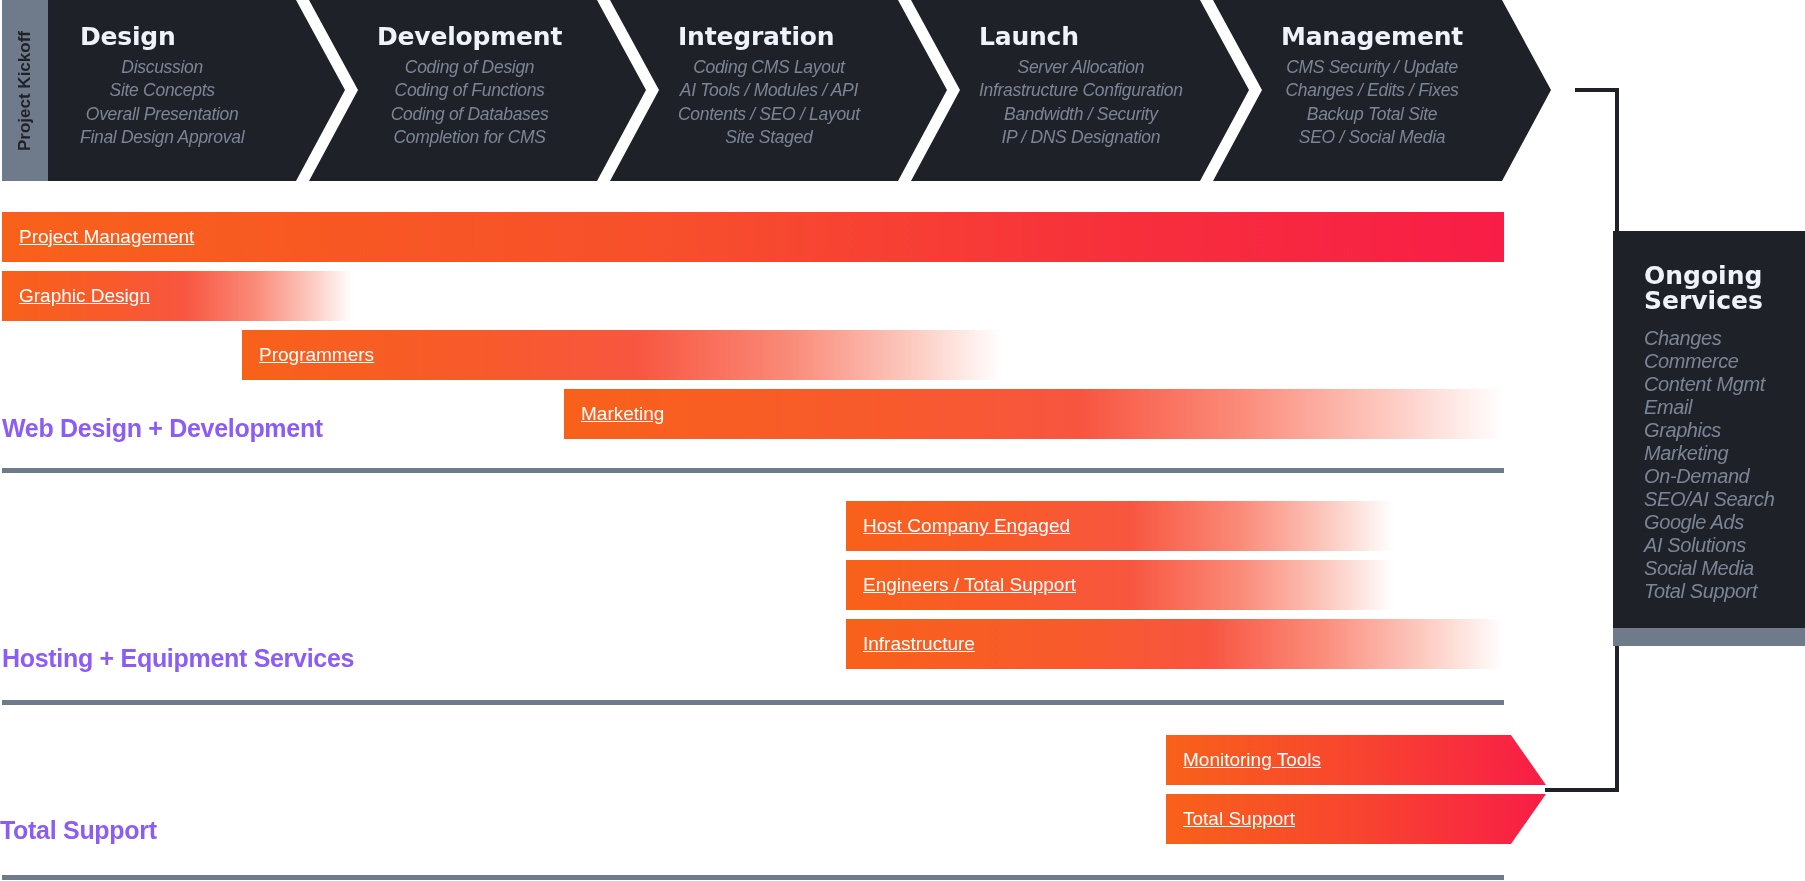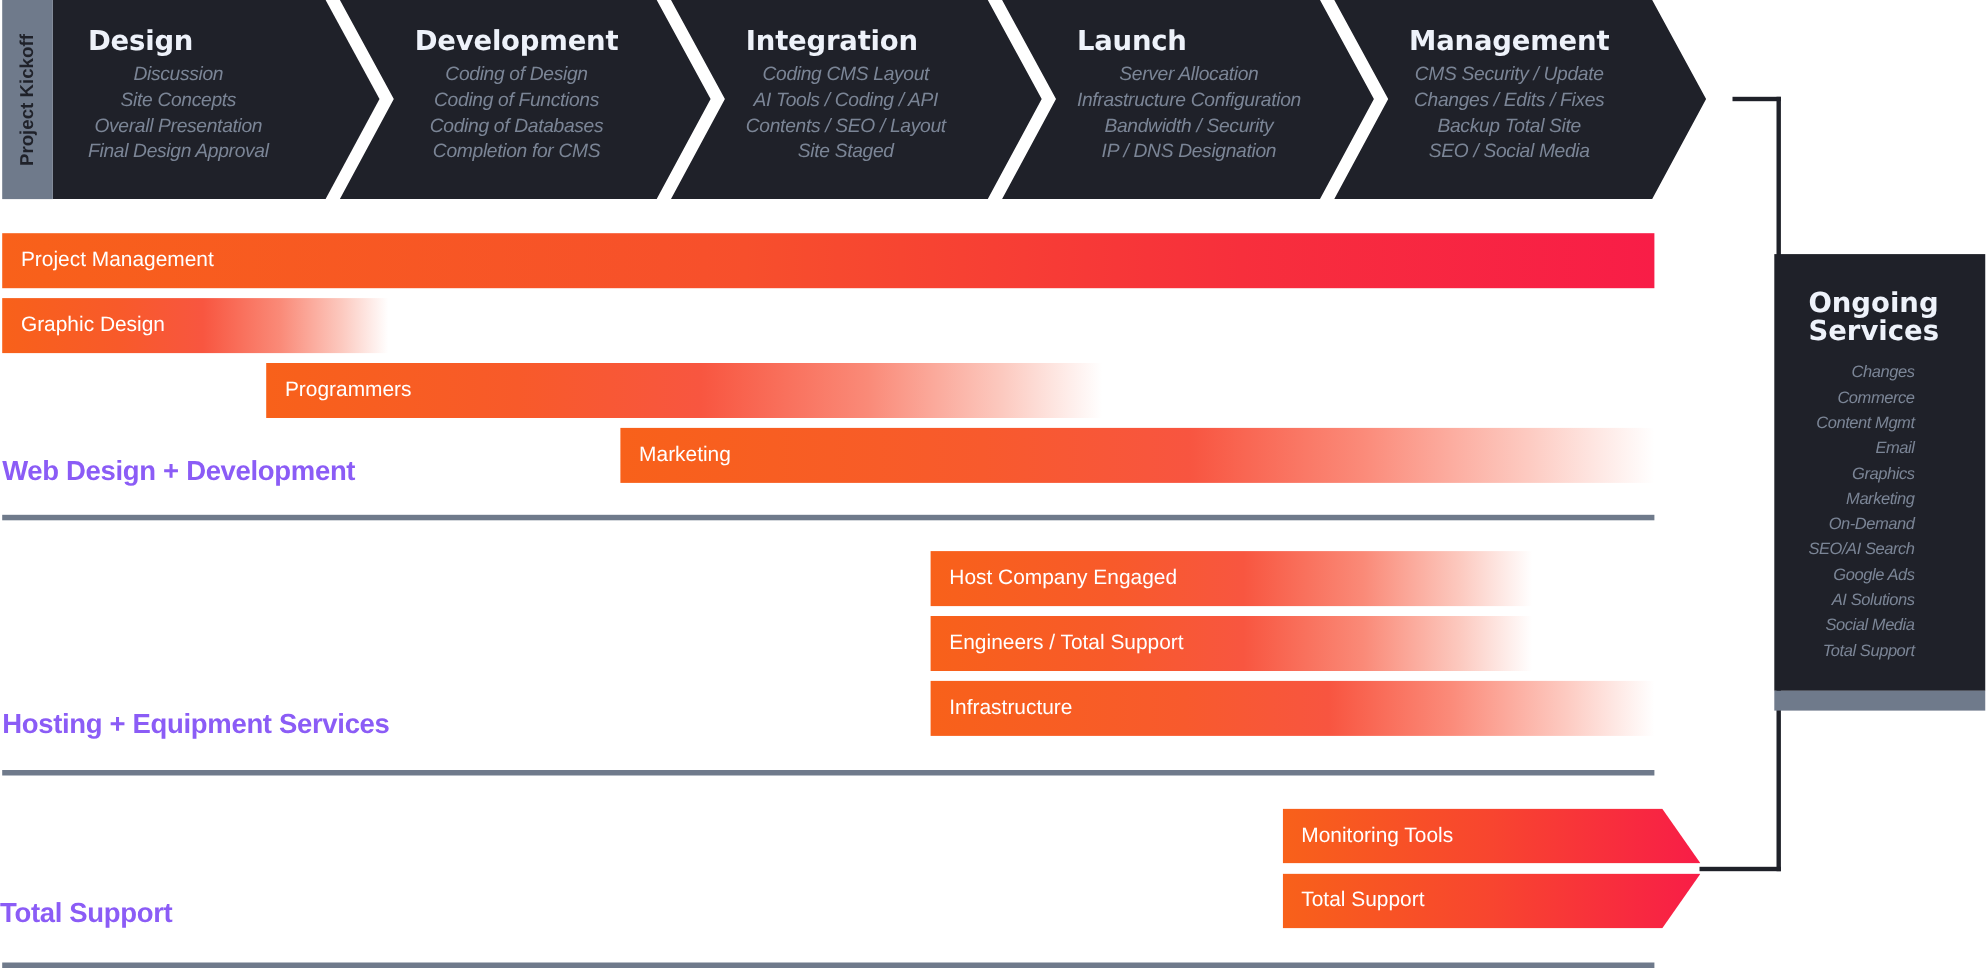--- a/index.html
+++ b/index.html
@@ -9,38 +9,38 @@
   .kickoff { position:absolute; left:2px; top:0; width:46px; height:181px; background:#6f7a8b; }
   .kickoff span { position:absolute; left:50%; top:50%; transform:translate(-50%,-50%) rotate(-90deg);
       white-space:nowrap; font-weight:bold; font-size:17px; color:#1f2129; }
   .phase { position:absolute; top:22px; color:#eef2fa; }
   .phase h2 { margin:0; font-family:"DejaVu Sans", sans-serif; font-weight:bold; font-size:25px; line-height:30px; letter-spacing:-0.2px; }
   .phase ul { list-style:none; margin:4px 0 0 0; padding:0;text-align:center; }
   .phase li { font-style:italic; font-size:17.5px; line-height:23.3px; color:#7b8596; letter-spacing:-0.3px; white-space:nowrap; }
 
   .bar { position:absolute; height:50px; display:flex; align-items:center; color:#ffffff;
          font-size:19px; padding-left:17px; box-sizing:border-box; white-space:nowrap; }
-  .bar span { position:relative; z-index:1; }
+  .bar span { position:relative; z-index:1;text-decoration:underline; }
   .g-full { background:linear-gradient(90deg,#f8611a 0%,#f74f2c 45%,#f72f3c 75%,#f81d47 100%); }
   .g-fade { background:linear-gradient(90deg,#f8611a 0%,#f85a2a 30%,#f85640 52%,#fa8a78 72%,#fcc9bf 88%,#ffffff 100%); }
   .g-fade2 { background:linear-gradient(90deg,#f8611a 0%,#f85a2d 35%,#f85540 55%,#fb8b7a 72%,#fdcbc2 88%,#ffffff 100%); }
   .g-arrow { background:linear-gradient(90deg,#f8611a 0%,#f8452f 50%,#f81d47 100%); }
   .arrow-bar { clip-path:polygon(0 0, calc(100% - 35px) 0, 100% 100%, 0 100%); }
   .arrow-bar2 { clip-path:polygon(0 0, 100% 0, calc(100% - 35px) 100%, 0 100%); }
 
   .section-title { position:absolute; left:2px; font-family:Liberation Sans, sans-serif; font-weight:bold;
         font-size:25px; color:#8b5cf6; letter-spacing:-0.3px; white-space:nowrap; }
   .divider { position:absolute; left:2px; width:1502px; height:5px; background:#6f7a8b; }
 
   .ongoing { position:absolute; left:1613px; top:231px; width:192px; height:397px; background:#1f2129; }
   .ongoing-stripe { position:absolute; left:1613px; top:628px; width:192px; height:18px; background:#6f7a8b; }
   .ongoing h3 { position:absolute; left:31px; top:32px; margin:0; font-family:"DejaVu Sans", sans-serif; font-weight:bold;
         font-size:25px; line-height:25px; color:#eef2fa; }
   .ongoing ul { position:absolute; left:31px; top:96px; list-style:none; margin:0; padding:0; }
-  .ongoing li { font-style:italic; font-size:15px; line-height:23px; color:#7b8596; letter-spacing:-0.4px; white-space:nowrap;text-align:right; }
+  .ongoing li { font-style:italic; font-size:20px; line-height:23px; color:#7b8596; letter-spacing:-0.4px; white-space:nowrap; }
 
   .bracket-h1 { position:absolute; left:1575px; top:88px; width:44px; height:4px; background:#1f2129; }
   .bracket-v { position:absolute; left:1615px; top:88px; width:4px; height:704px; background:#1f2129; }
   .bracket-h2 { position:absolute; left:1545px; top:788px; width:74px; height:4px; background:#1f2129; }
 </style>
 </head>
 <body>
 
 <svg id="header-svg" width="1560" height="182">
   <polygon fill="#1f2129" points="48,0 296,0 345,90 296,181 48,181"></polygon>
@@ -69,21 +69,21 @@
     <li>Coding of Design</li>
     <li>Coding of Functions</li>
     <li>Coding of Databases</li>
     <li>Completion for CMS</li>
   </ul>
 </div>
 <div class="phase" style="left:678px">
   <h2>Integration</h2>
   <ul>
     <li>Coding CMS Layout</li>
-    <li>AI Tools / Coding / API</li>
+    <li>AI Tools / Modules / API</li>
     <li>Contents / SEO / Layout</li>
     <li>Site Staged</li>
   </ul>
 </div>
 <div class="phase" style="left:979px">
   <h2>Launch</h2>
   <ul>
     <li>Server Allocation</li>
     <li>Infrastructure Configuration</li>
     <li>Bandwidth / Security</li>

